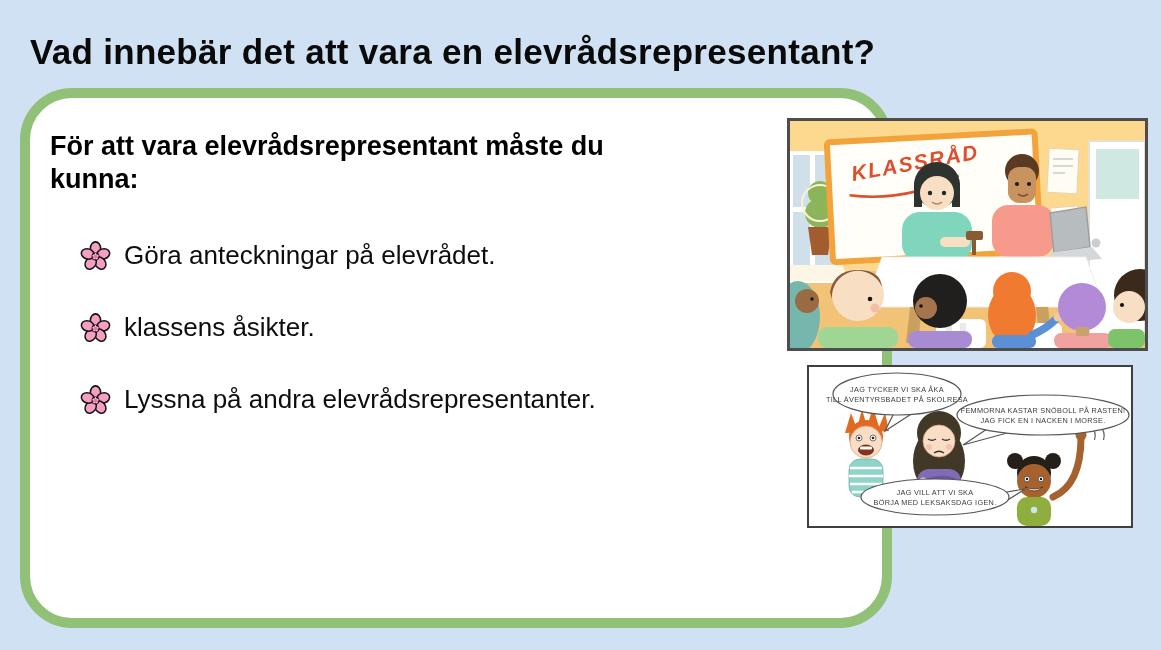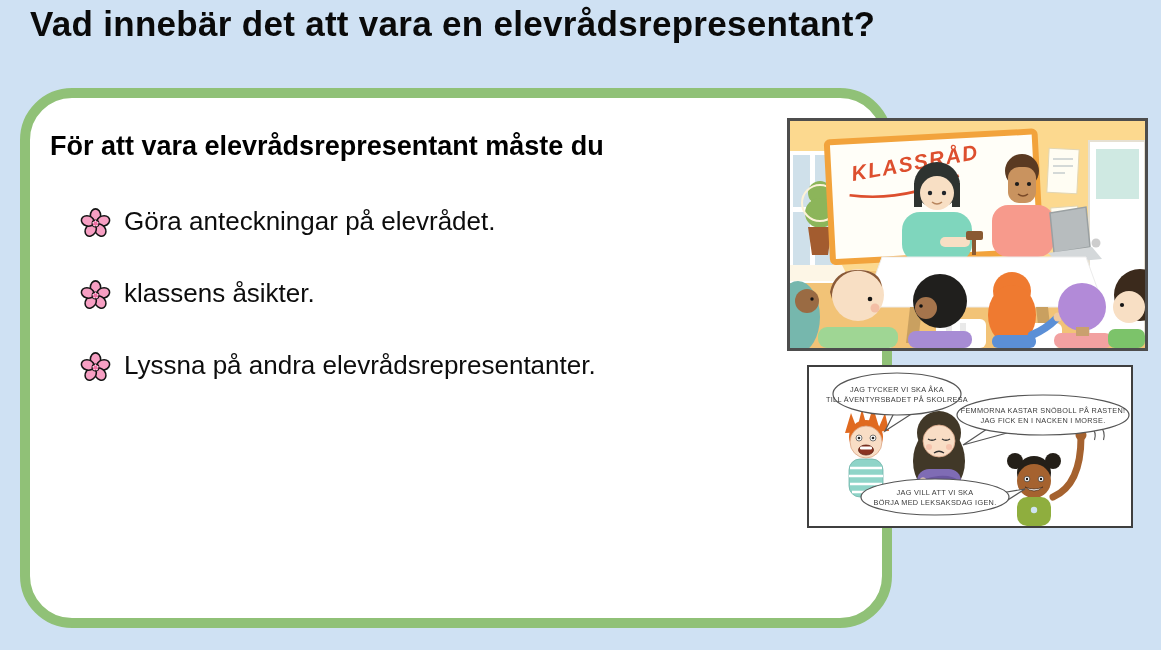--- a/index.html
+++ b/index.html
@@ -2,50 +2,51 @@
 <html><head>
 <meta charset="utf-8">
 <style>
   html,body{margin:0;padding:0;}
   body{
     width:1161px;height:650px;position:relative;overflow:hidden;
     background:#cfe1f3;
     font-family:"Liberation Sans", sans-serif;
   }
   .slide-title{
-    position:absolute;left:30px;top:4px;width:1100px;
+    position:absolute;left:30px;top:32px;width:1100px;
     font-size:35px;font-weight:600;color:#0a0a0a;letter-spacing:.3px;
   }
   .content-box{
     position:absolute;left:20px;top:88px;width:872px;height:540px;
     box-sizing:border-box;background:#ffffff;
     border:10px solid #90c177;border-radius:52px;
     padding:32px 28px 12px 20px;
   }
   .box-heading{font-size:27px;font-weight:700;color:#000;line-height:1.24;}
   .box-heading span{display:block;}
   .bullet-list{margin-top:42px;padding-left:30px;display:flex;flex-direction:column;gap:38px;}
-  .bullet{display:flex;align-items:flex-end;gap:13px;font-size:26px;color:#0d0d0d;line-height:1.3;}
+  .bullet{display:flex;align-items:flex-start;gap:13px;font-size:26px;color:#0d0d0d;line-height:1.3;}
   .flower{flex:0 0 auto;width:31px;height:31px;margin-top:2px;}
   .bullet-text span{display:block;}
   .figure{position:absolute;box-sizing:border-box;overflow:hidden;}
   .figure svg{display:block;width:100%;height:100%;}
   .classroom-figure{left:787px;top:118px;width:361px;height:233px;border:3px solid #4d4d4d;background:#fcd98f;}
   .comic-figure{left:807px;top:365px;width:326px;height:163px;border:2px solid #3f3f3f;background:#fca5a5;}
   .wb-text{font-weight:bold;font-style:italic;letter-spacing:1.5px;}
   .bubble-text{font-size:7.3px;fill:#3b3b3b;letter-spacing:.3px;text-anchor:middle;}
 </style>
 </head>
 <body>
 
 <div class="slide-title">Vad innebär det att vara en elevrådsrepresentant?</div>
 
 <div class="content-box">
   <div class="box-heading">
     <span>För att vara elevrådsrepresentant måste du</span>
+    <span>kunna:</span>
   </div>
   <div class="bullet-list">
 
     <div class="bullet">
       <svg class="flower" viewBox="0 0 40 40">
         <g fill="#f79fc3" stroke="#141414" stroke-width="2">
           <ellipse cx="20" cy="9.5" rx="6.6" ry="8.4"></ellipse>
           <ellipse cx="20" cy="9.5" rx="6.6" ry="8.4" transform="rotate(72 20 20)"></ellipse>
           <ellipse cx="20" cy="9.5" rx="6.6" ry="8.4" transform="rotate(144 20 20)"></ellipse>
           <ellipse cx="20" cy="9.5" rx="6.6" ry="8.4" transform="rotate(216 20 20)"></ellipse>

